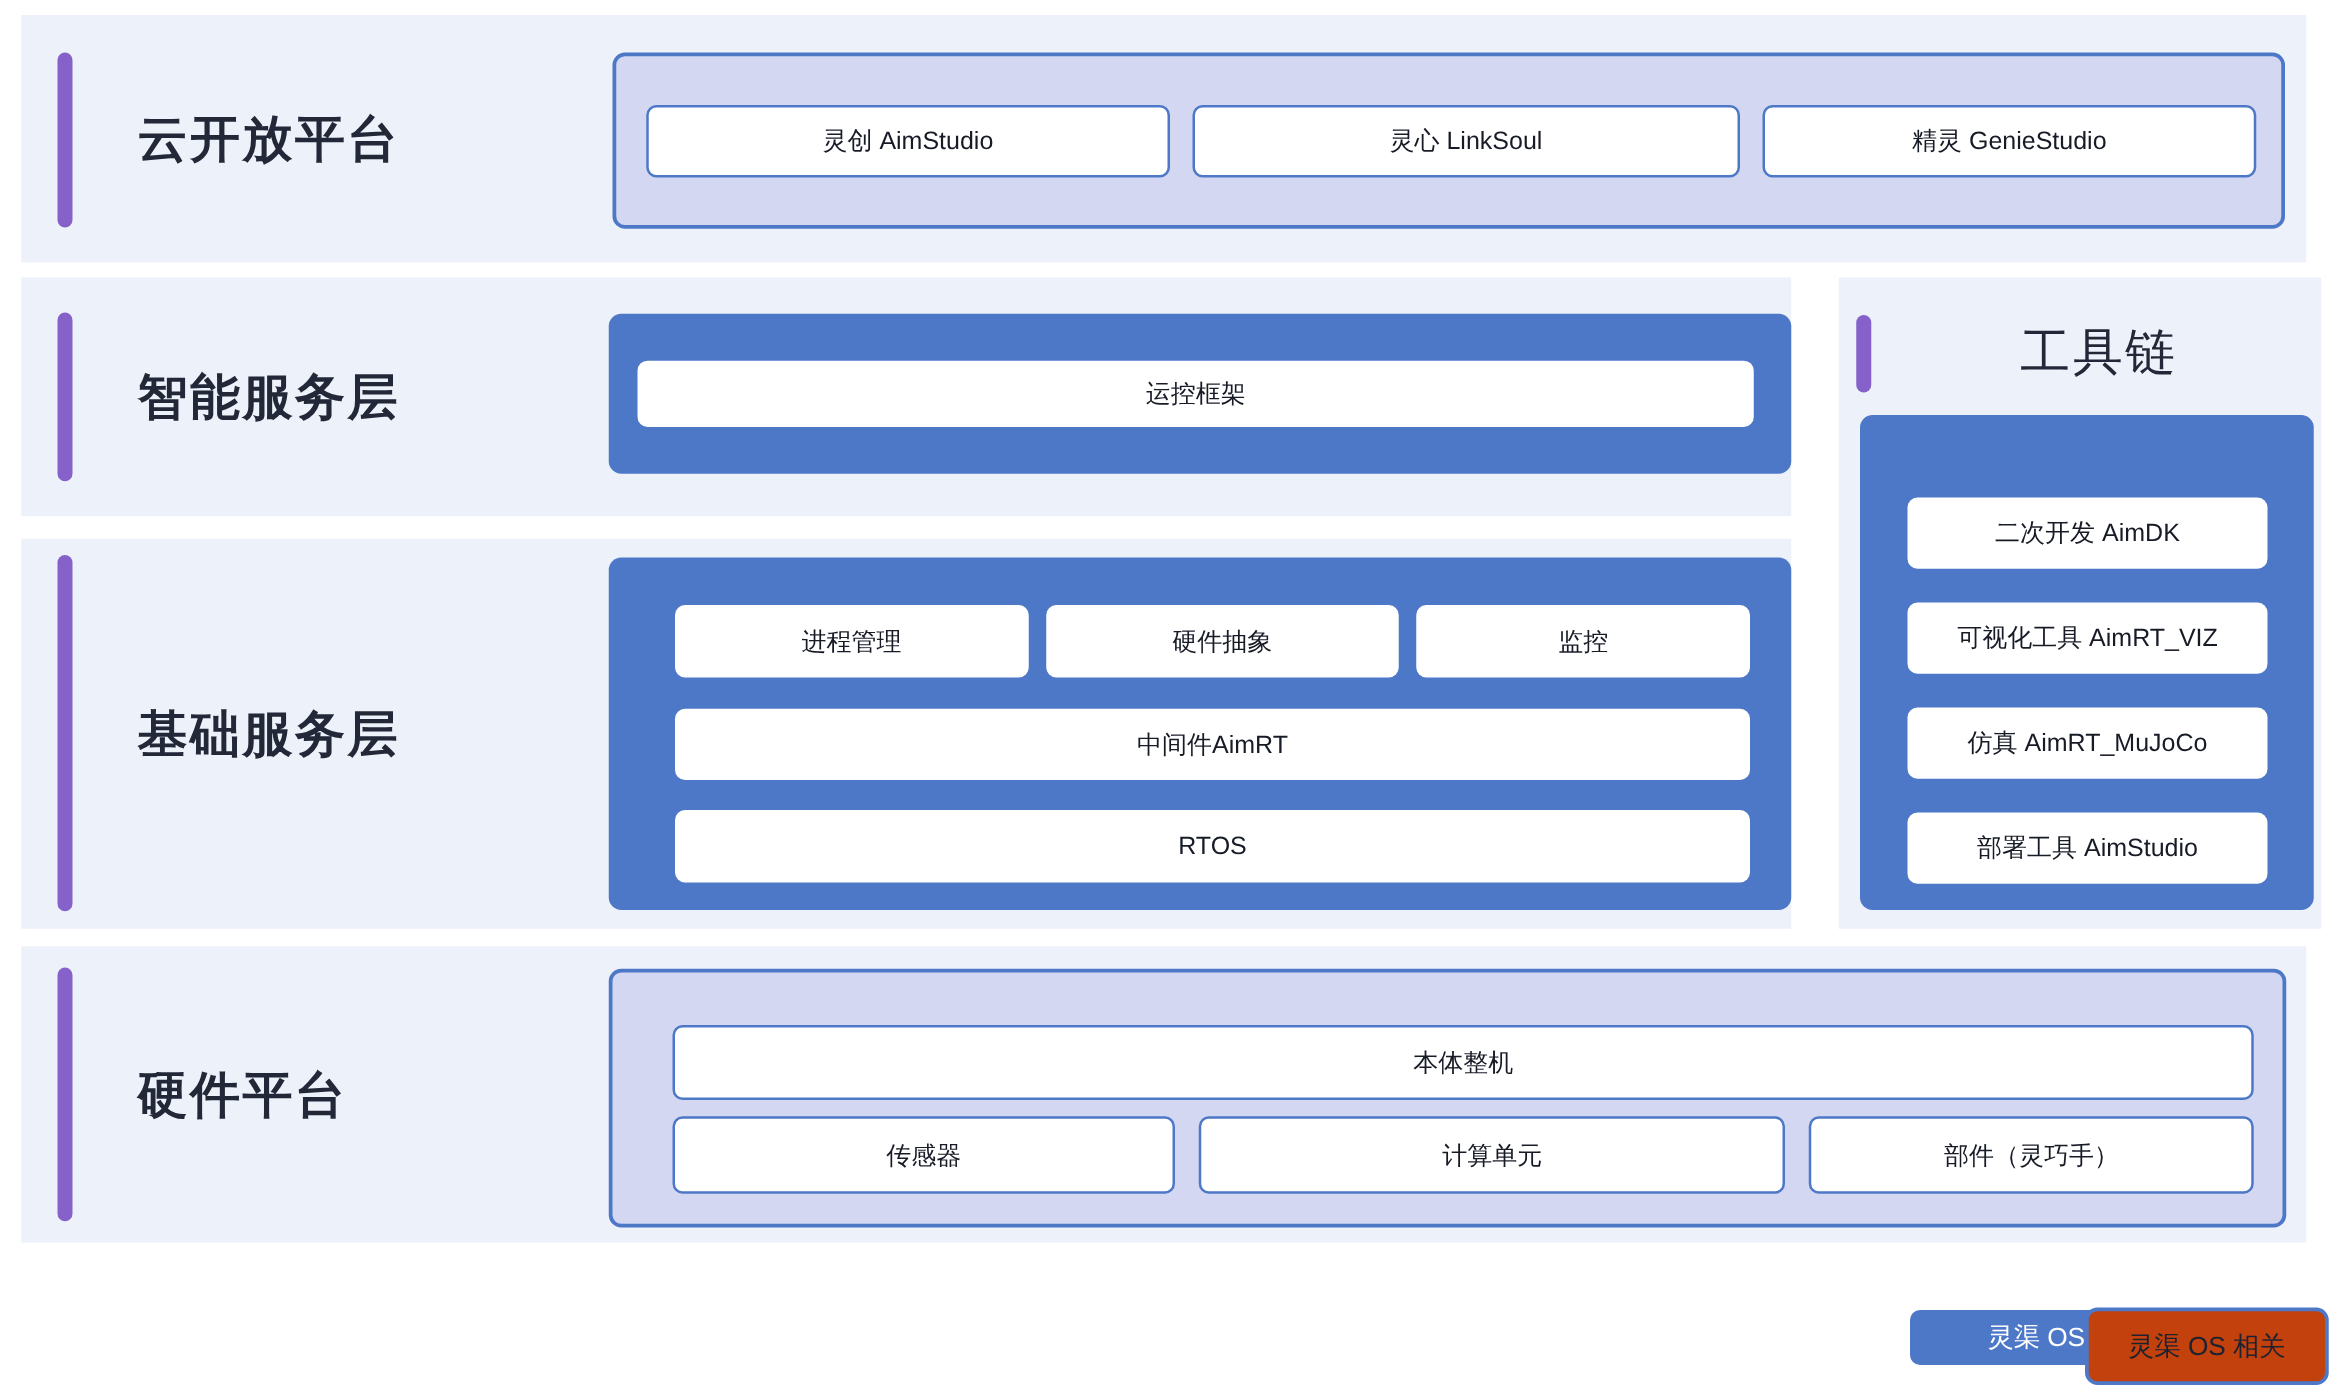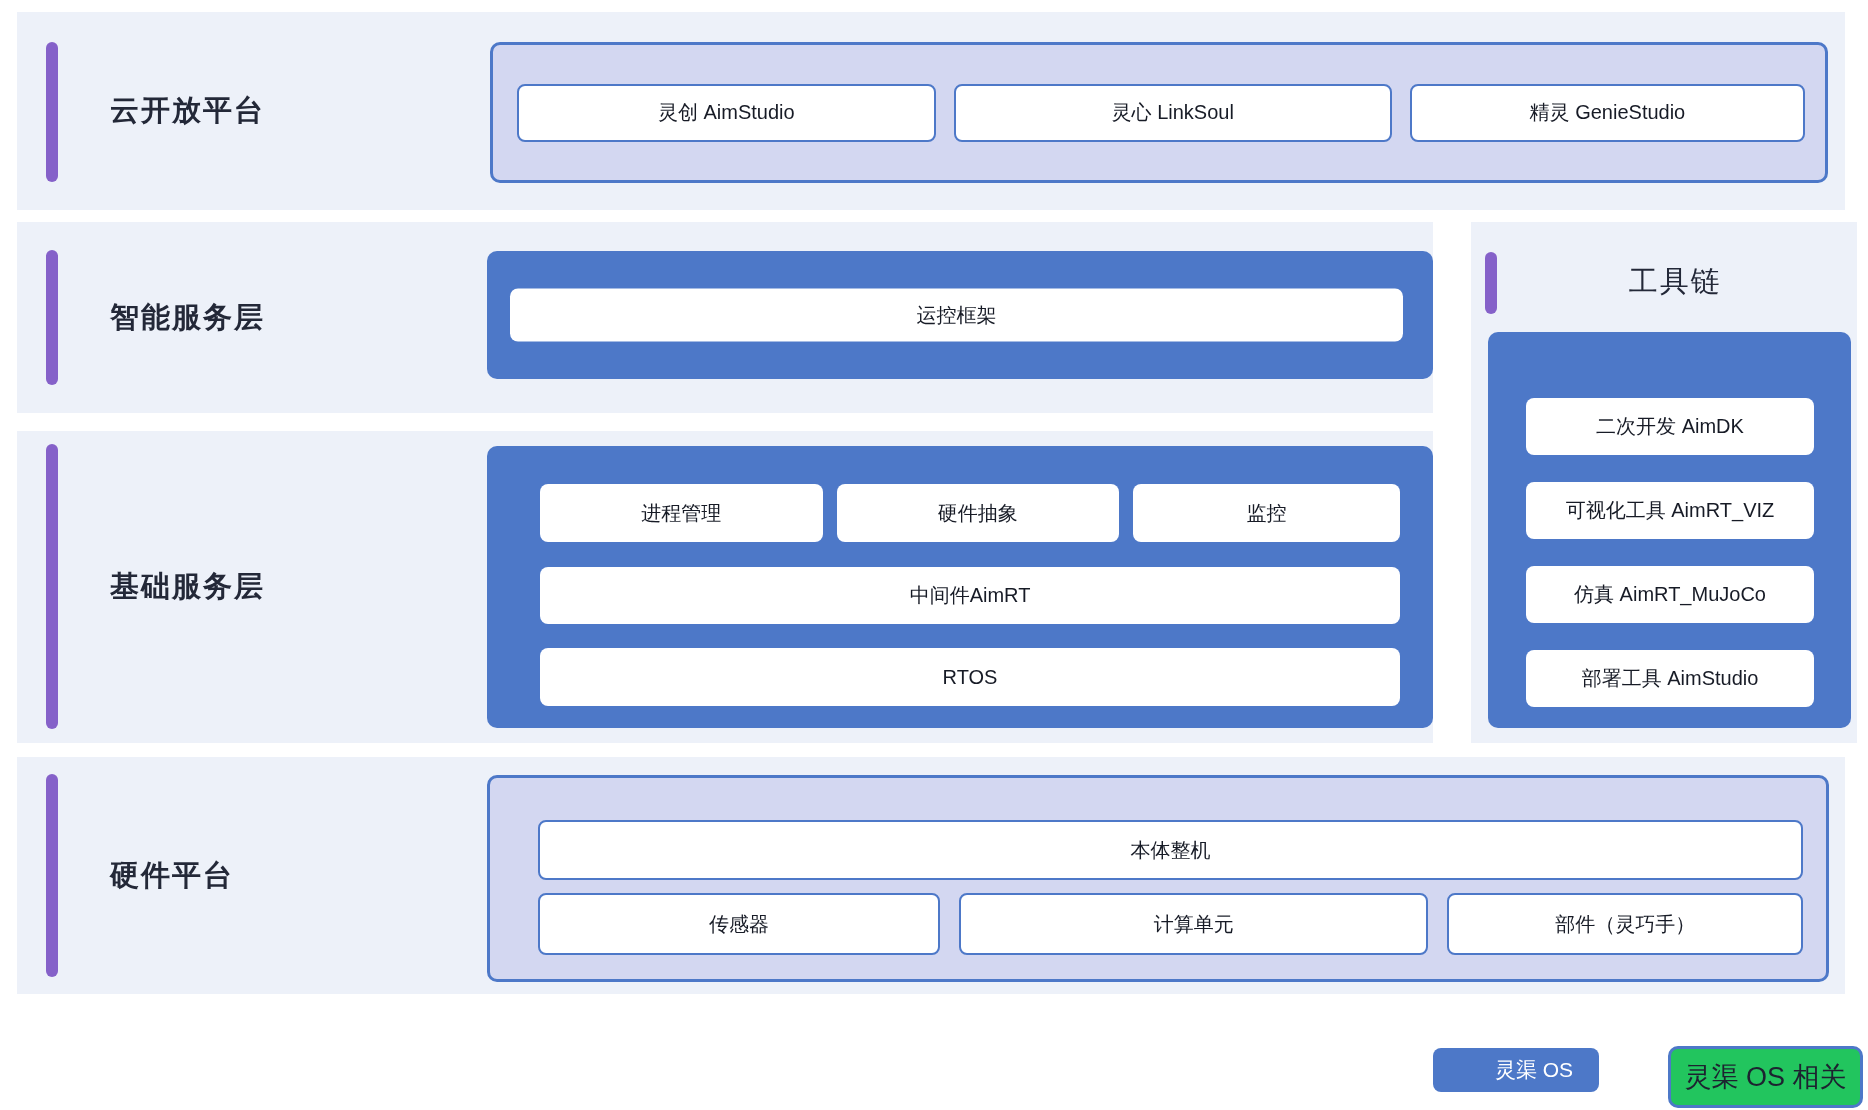--- a/index.html
+++ b/index.html
@@ -1,36 +1,36 @@
 <!DOCTYPE html>
 <html><head>
 <meta charset="utf-8">
 <style>
   html,body{margin:0;padding:0;background:#ffffff;}
   body{font-family:"Liberation Sans","DejaVu Sans",sans-serif;}
   #canvas{position:relative;width:1868px;height:1110px;background:#ffffff;overflow:hidden;}
 
   .section{position:absolute;background:#edf1f9;}
   .accent-bar{position:absolute;width:12px;background:#8561c9;border-radius:6px;}
-  .sec-title{position:absolute;font-size:29px;font-weight:700;color:#232838;letter-spacing:2px;white-space:nowrap;}
+  .sec-title{position:absolute;font-size:40px;font-weight:700;color:#232838;letter-spacing:2px;white-space:nowrap;}
 
   .lav-panel{position:absolute;background:#d3d7f1;border:3px solid #4d78c8;border-radius:10px;box-sizing:border-box;}
   .blue-panel{position:absolute;background:#4d78c8;border-radius:10px;box-sizing:border-box;}
 
   .wbox{background:#ffffff;border-radius:8px;display:flex;align-items:center;justify-content:center;
         font-size:20px;color:#171b26;box-sizing:border-box;white-space:nowrap;}
   .wbox.bordered{border:2.5px solid #4d78c8;}
 
   .flexrow{display:flex;}
 
   
   .legend-filled{position:absolute;background:#4d78c8;color:#ffffff;border-radius:8px;
         display:flex;align-items:center;justify-content:center;font-size:21px;box-sizing:border-box;}
-  .legend-outlined{position:absolute;background:#22c55e;color:#1d2230;border:3px solid #4d78c8;border-radius:10px;
-        display:flex;align-items:center;justify-content:center;font-size:27px;box-sizing:border-box;}
+  .legend-outlined{position:absolute;background:#c2410c;color:#1d2230;border:3px solid #4d78c8;border-radius:10px;
+        display:flex;align-items:center;justify-content:center;font-size:21px;box-sizing:border-box;}
 </style>
 </head>
 <body>
 
 <div id="canvas">
 
   <div class="section" style="left:17px;top:12px;width:1828px;height:198px;">
     <div class="accent-bar" style="left:29px;top:30px;height:140px;"></div>
     <div class="sec-title" style="left:93px;top:50%;transform:translateY(-50%);">云开放平台</div>
 
@@ -89,16 +89,16 @@
 
     <div class="blue-panel" style="left:17px;top:110px;width:363px;height:396px;
                 display:flex;flex-direction:column;justify-content:space-between;padding:66px 37px 21px 38px;">
       <div class="wbox" style="height:57px;">二次开发 AimDK</div>
       <div class="wbox" style="height:57px;">可视化工具 AimRT_VIZ</div>
       <div class="wbox" style="height:57px;">仿真 AimRT_MuJoCo</div>
       <div class="wbox" style="height:57px;">部署工具 AimStudio</div>
     </div>
   </div>
 
-  <div class="legend-filled" style="left:1433px;top:1048px;width:166px;height:44px;padding-left:36px;">灵渠 OS</div>
+  <div class="legend-filled" style="left:1528px;top:1048px;width:166px;height:44px;padding-left:36px;">灵渠 OS</div>
   <div class="legend-outlined" style="left:1668px;top:1046px;width:195px;height:62px;">灵渠 OS 相关</div>
 
 </div>
 
 </body></html>

